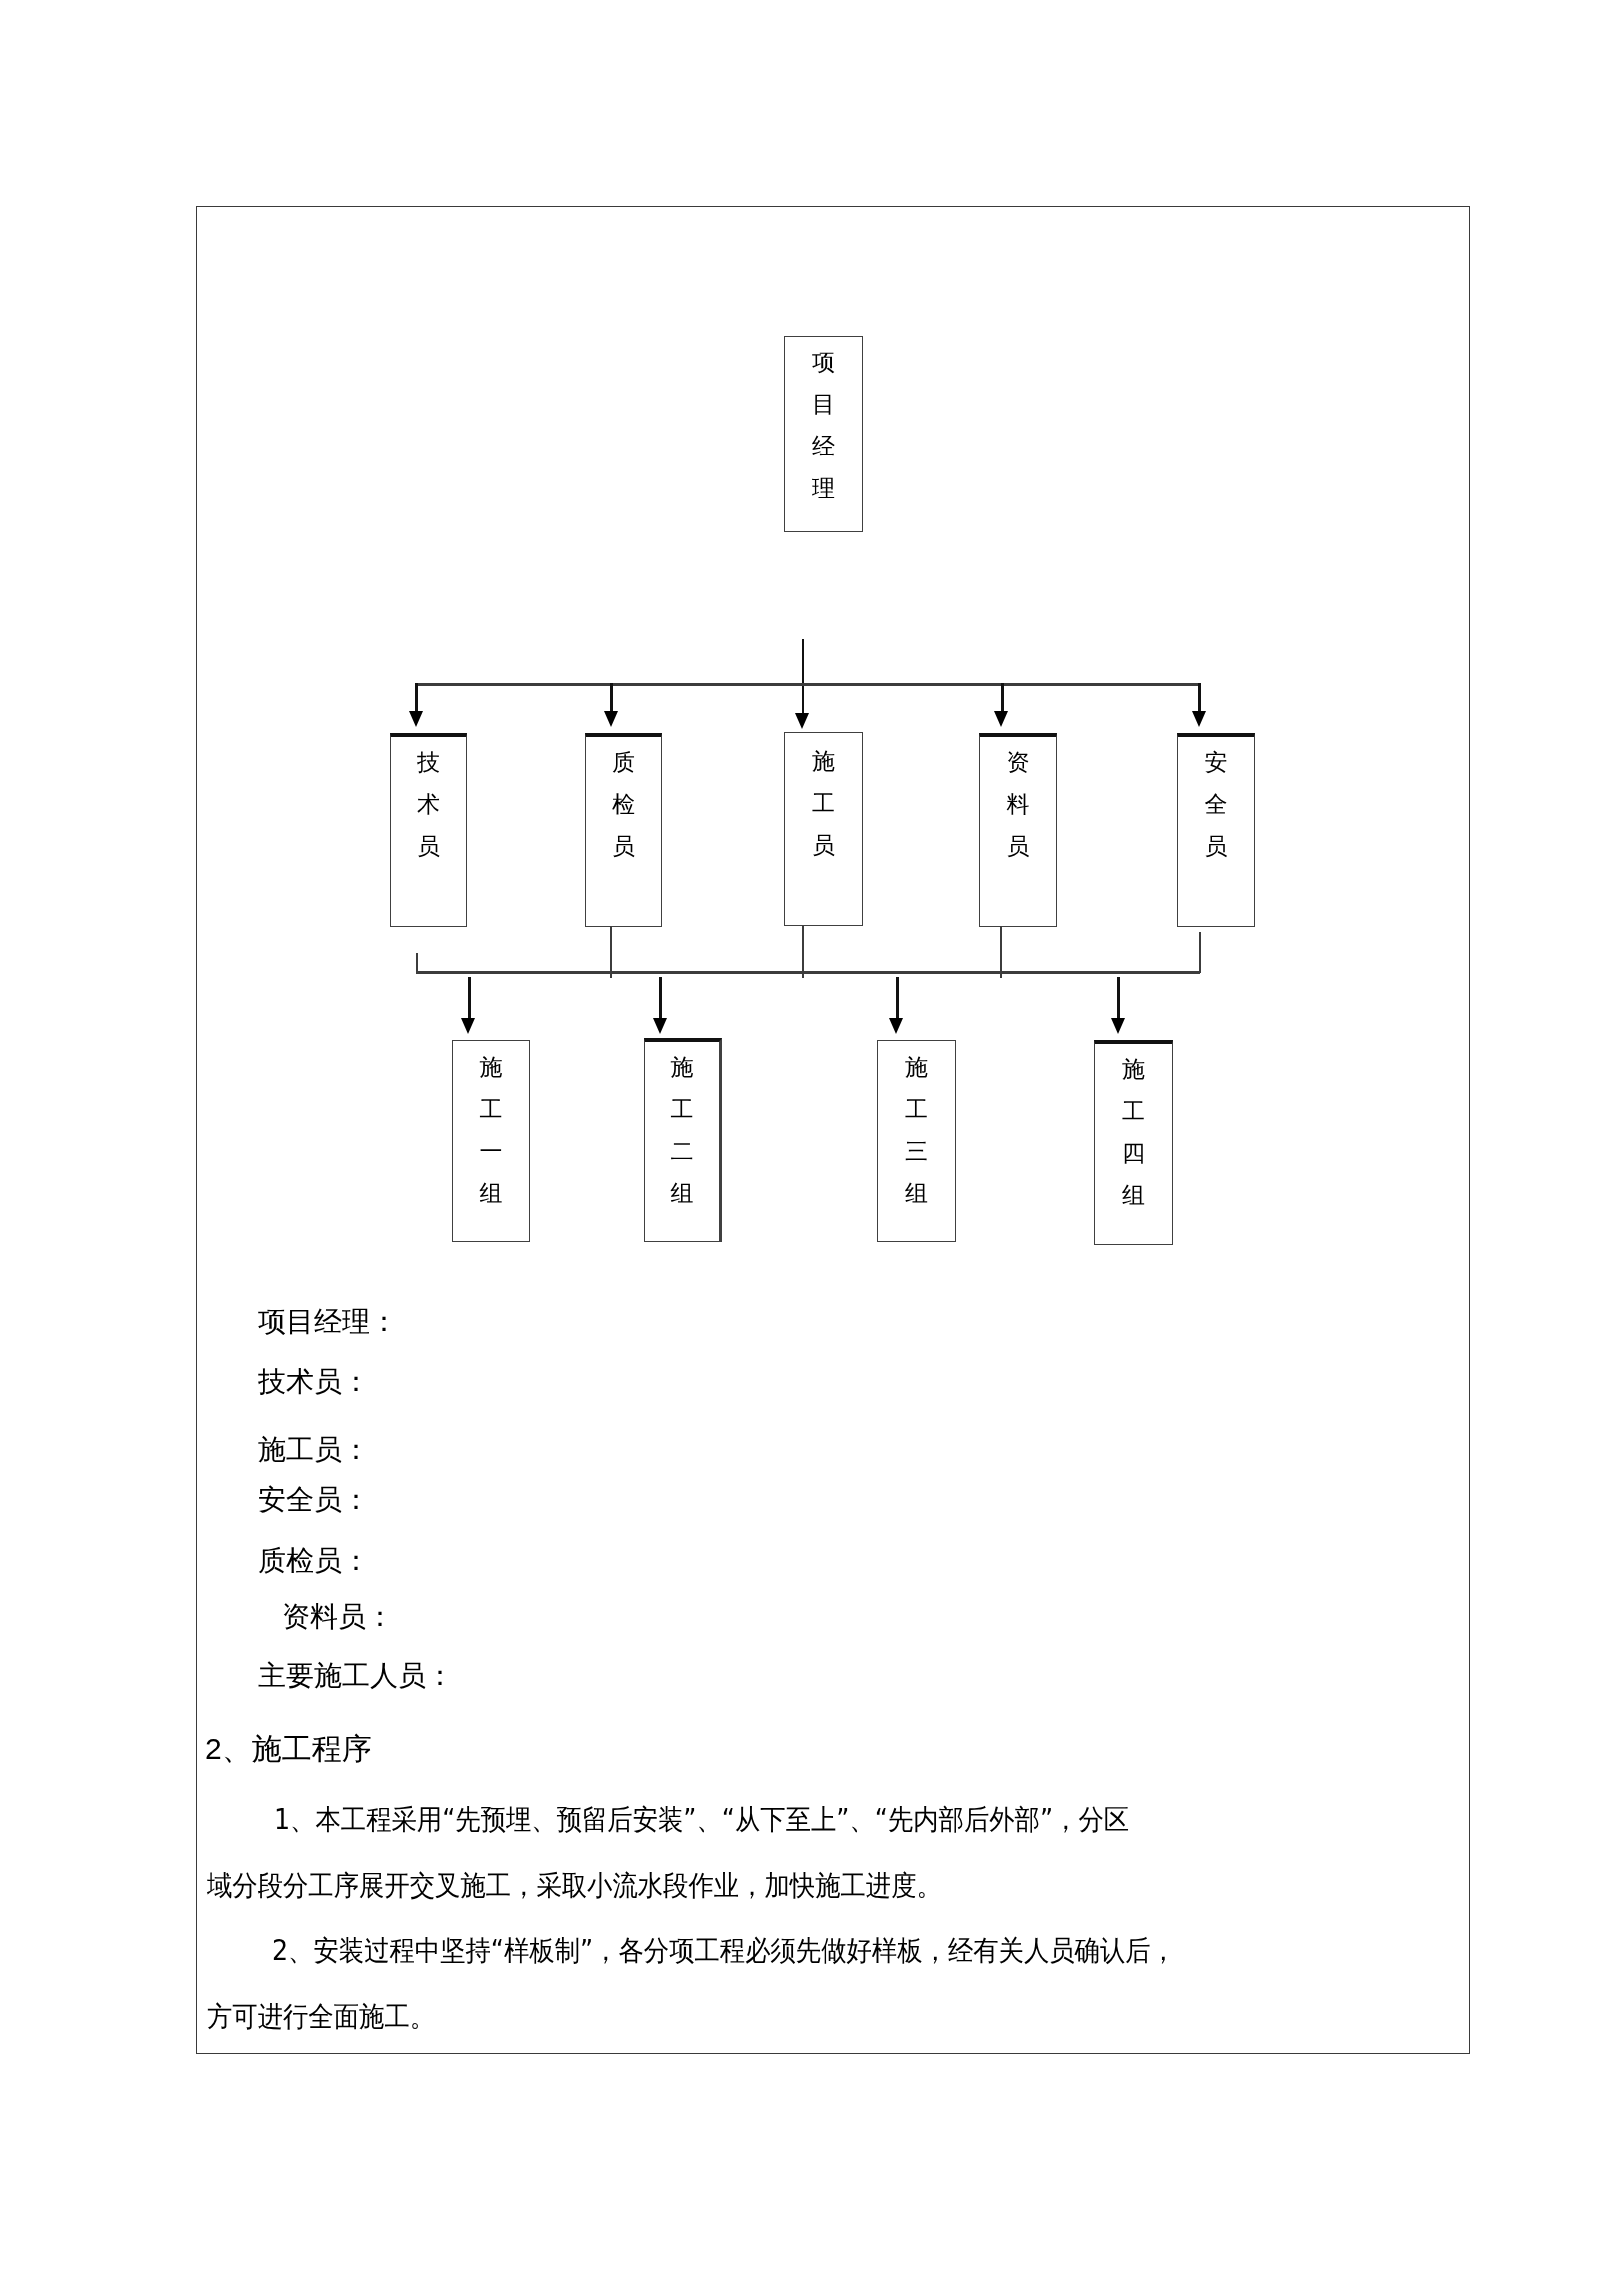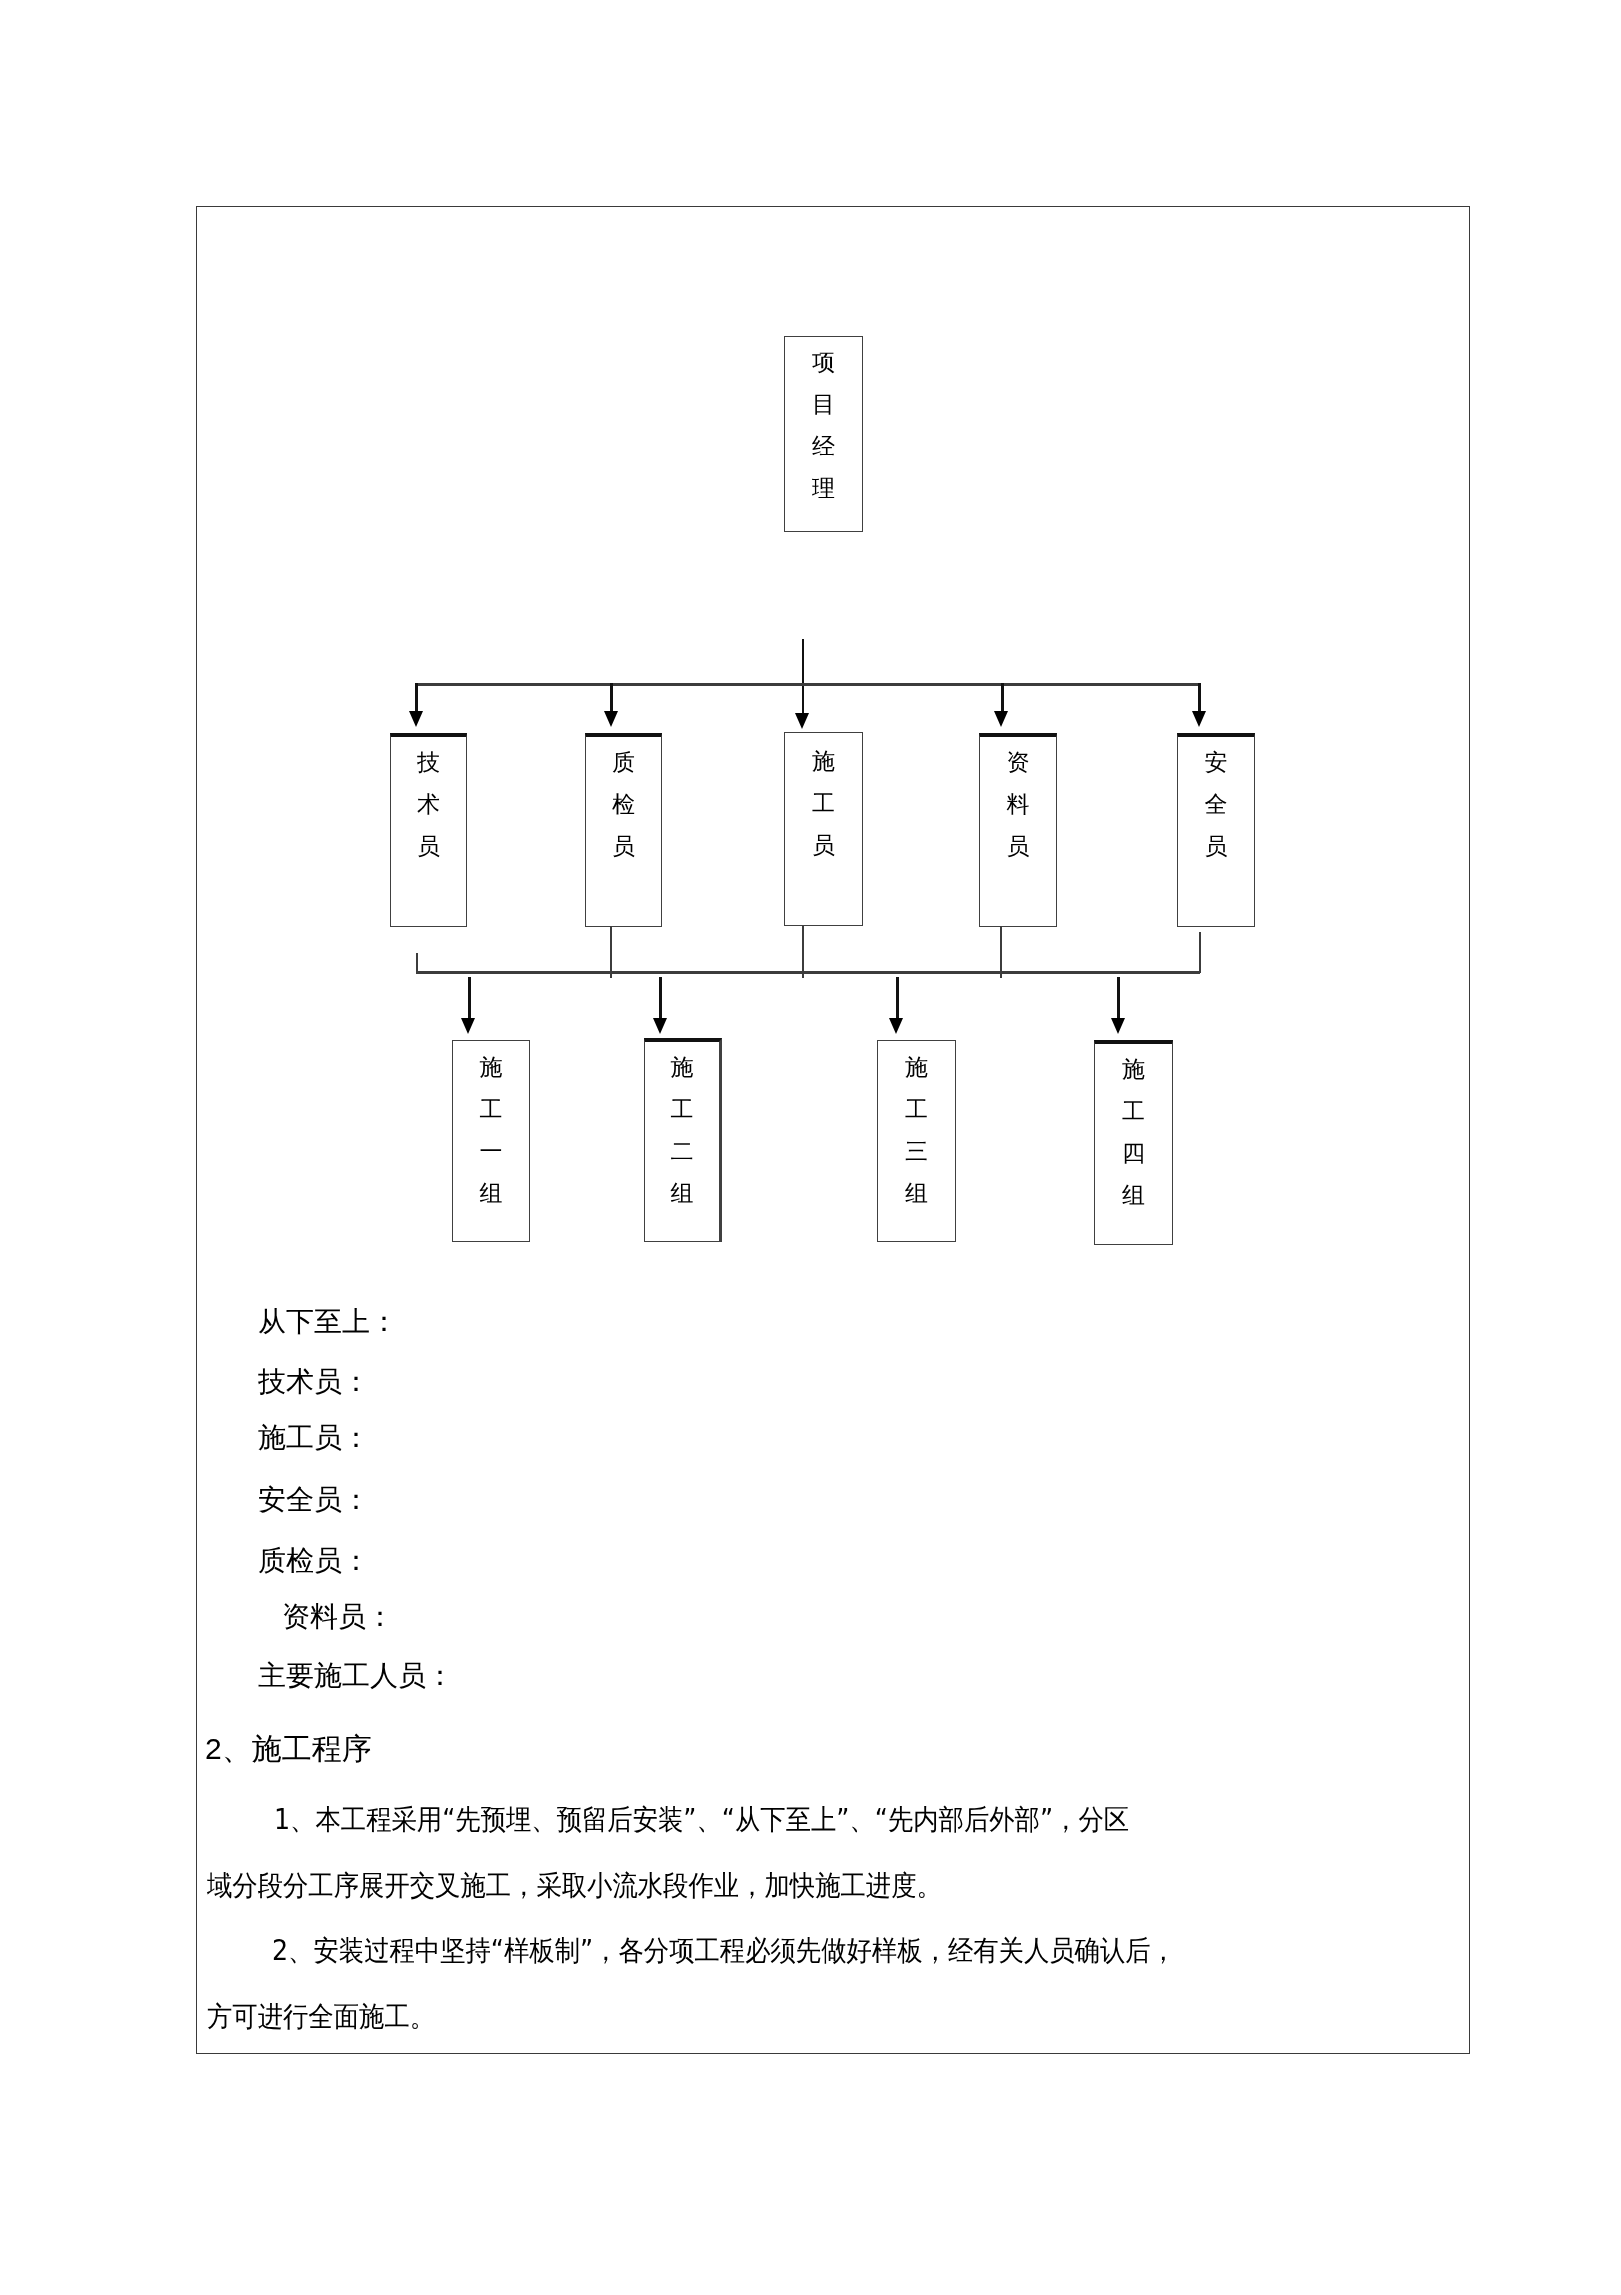--- a/index.html
+++ b/index.html
@@ -198,23 +198,23 @@
   </div>
   <div class="org-box thick-top" style="left:1094px; top:1040px; width:79px; height:205px; padding-top:14px;">
     <span class="char">施</span>
     <span class="char">工</span>
     <span class="char">四</span>
     <span class="char">组</span>
   </div>
 </div>
 
 <div class="staff-list">
-  <div class="staff-line" style="top:0px;">从下至上：</div>
+  <div class="staff-line" style="top:0px;">项目经理：</div>
   <div class="staff-line" style="top:60px;">技术员：</div>
-  <div class="staff-line" style="top:116px;">施工员：</div>
+  <div class="staff-line" style="top:128px;">施工员：</div>
   <div class="staff-line" style="top:178px;">安全员：</div>
   <div class="staff-line" style="top:239px;text-align:center;">质检员：</div>
   <div class="staff-line" style="top:295px;margin-left:24px;">资料员：</div>
   <div class="staff-line" style="top:354px;">主要施工人员：</div>
 </div>
 
 <div class="section-heading">
   <span class="num">2、</span><span>施工程序</span>
 </div>
 

